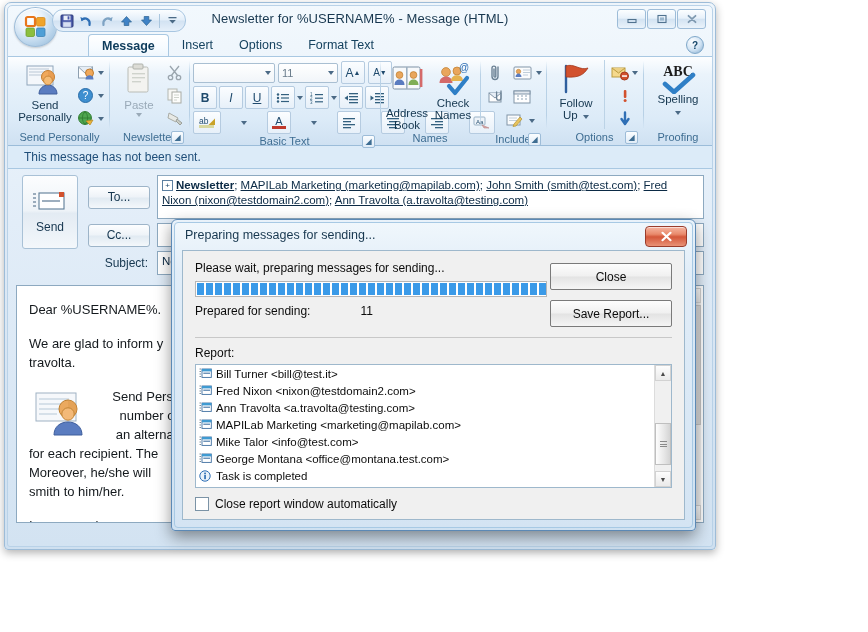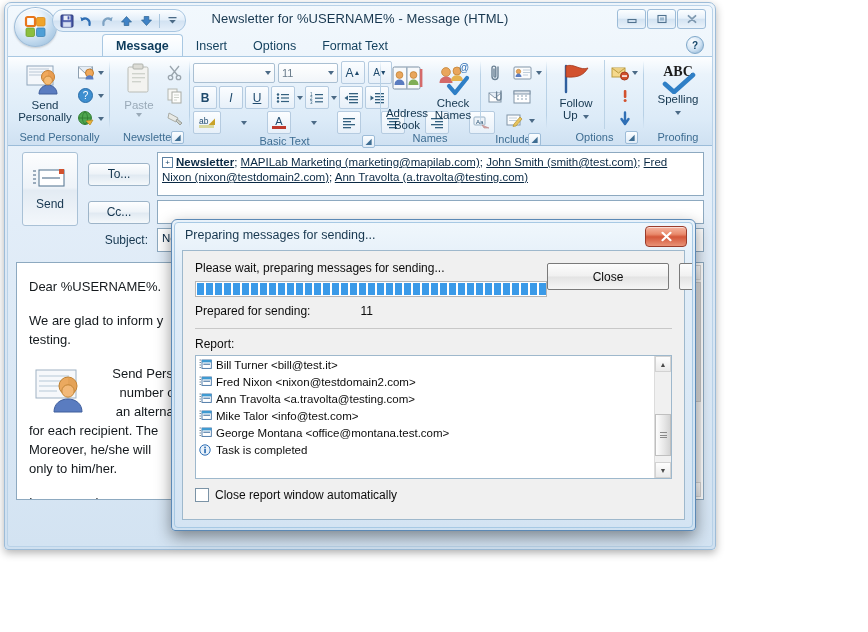--- a/index.html
+++ b/index.html
@@ -51,21 +51,21 @@
   }
   .winbtns { position:absolute; right:6px; top:3px; display:flex; gap:1px; }
   .winbtn {
     width:27px; height:18px; border:1px solid #9dbcd8; border-radius:3px;
     background: linear-gradient(180deg,#fcfeff 0%,#e7f1fa 45%,#d3e3f2 52%,#eaf3fb 100%);
     display:flex; align-items:center; justify-content:center;
     color:#4b6a86; font-size:11px;
   }
 
   
-  .tabstrip { position:relative; height:22px; margin-left:60px; display:flex; align-items:flex-end;padding-left:34px; }
+  .tabstrip { position:relative; height:22px; margin-left:46px; display:flex; align-items:center;padding-left:34px; }
   .tab {
     height:21px; padding:0 13px; font-size:12.5px; color:#15425f;
     display:flex; align-items:center; border-radius:4px 4px 0 0;
   }
   .tab.active {
     background: linear-gradient(180deg,#ffffff 0%, #f6fbff 60%, #eef6fd 100%);
     border:1px solid #a9c8e2; border-bottom:none; color:#0e3c5c; font-weight:600;
   }
   .help-btn {
     position:absolute; right:8px; top:2px; width:16px; height:16px; border-radius:50%;
@@ -692,20 +692,23 @@
               <div style="margin-top:-1px">
                 <span>Spelling</span>
                 <br><span class="caret" style="display:inline-block"></span>
               </div>
             </div>
           </div>
           <div class="rgroup-label">Proofing</div>
         </div>
       </div>
 
+      <div class="infobar">
+        <span>This message has not been sent.</span>
+      </div>
 
       <div class="hdr">
         <div class="hdr-row">
           <div class="send-btn">
             <svg width="36" height="26" viewBox="0 0 36 26">
               <path d="M1 4 h3 M1 8 h3 M1 12 h3 M1 16 h3" stroke="#7d93a8" stroke-width="1.3"></path>
               <rect x="7" y="3" width="25" height="16" fill="#ffffff" stroke="#5e7d97" stroke-width="1.1"></rect>
               <path d="M10 11 h18" stroke="#7d93a8" stroke-width="1.4"></path>
               <rect x="27" y="2" width="5" height="5" fill="#d2512e"></rect>
             </svg>
@@ -740,38 +743,38 @@
               </div>
             </div>
           </div>
         </div>
       </div>
 
       <div class="bodyarea">
         <p>Dear %USERNAME%.</p>
         <p>
           <span>We are glad to inform y</span><br>
-          <span>testing.</span>
+          <span>travolta.</span>
         </p>
         <div>
           <svg class="sp-fig" viewBox="0 0 60 48">
             <rect x="1" y="4" width="40" height="28" fill="#f6f8fb" stroke="#9fb2c3"></rect>
             <path d="M4 10 h30 M4 15 h30 M4 20 h22 M4 25 h18" stroke="#ccd8e3" stroke-width="1.6"></path>
             <circle cx="33" cy="20" r="9" fill="#eba95f" stroke="#bd7f2f" stroke-width="1"></circle>
             <path d="M33 11 a9 9 0 0 1 0 18" fill="#dc9a4e" opacity=".45"></path>
             <path d="M19 46 c0-8.5 6.5-13 14-13 s14 4.5 14 13z" fill="#5a7cc0" stroke="#3f5e9c"></path>
             <circle cx="33" cy="25" r="6.2" fill="#f3b978" stroke="#bd7f2f" stroke-width=".9"></circle>
           </svg>
           <p>
             &nbsp;&nbsp;<span>Send Person</span><br>
             &nbsp;&nbsp;&nbsp;&nbsp;<span>number of r</span><br>
             &nbsp;&nbsp;&nbsp;<span>an alternativ</span><br>
             <span>for each recipient. The</span><br>
             <span>Moreover, he/she will</span><br>
-            <span>only to him/her.</span>
+            <span>smith to him/her.</span>
           </p>
         </div>
         <p style="clear:both">In new version:</p>
 
         <div class="vscroll">
           <div class="arw">▲</div>
           <div class="thumb"></div>
           <div class="arw bot">▼</div>
         </div>
       </div>
@@ -835,21 +838,21 @@
                 <span class="pseg"></span>
               <span class="pseg"></span>
                 <span class="pseg"></span>
                 <span class="pseg"></span>
             </div>
             <div class="prepared-row">
               <span>Prepared for sending:</span>
               <span class="val">11</span>
             </div>
           </div>
-          <div style="display:flex;flex-direction:row;gap:10px;padding-top:2px">
+          <div style="display:flex;flex-direction:column;gap:10px;padding-top:2px">
             <div class="dlg-btn">
               <span>Close</span>
             </div>
             <div class="dlg-btn">
               <span>Save Report...</span>
             </div>
           </div>
         </div>
 
         <div class="hr"></div>
@@ -876,20 +879,29 @@
             <span>Fred Nixon &lt;nixon@testdomain2.com&gt;</span>
           </div>
           <div class="lrow">
             <svg width="13" height="11" viewBox="0 0 13 11">
               <path d="M0.5 1 h1.5 M0.5 3.5 h1.5 M0.5 6 h1.5 M0.5 8.5 h1.5" stroke="#6d808f" stroke-width=".9"></path>
               <rect x="3" y="1" width="9.3" height="8.4" fill="#ffffff" stroke="#3f6fa0" stroke-width=".9"></rect>
               <path d="M4.3 5.2 h6.7" stroke="#3f6fa0" stroke-width="1.1"></path>
               <rect x="3" y="1" width="9.3" height="2.4" fill="#3f9ad1"></rect>
             </svg>
             <span>Ann Travolta &lt;a.travolta@testing.com&gt;</span>
+          </div>
+          <div class="lrow">
+            <svg width="13" height="11" viewBox="0 0 13 11">
+              <path d="M0.5 1 h1.5 M0.5 3.5 h1.5 M0.5 6 h1.5 M0.5 8.5 h1.5" stroke="#6d808f" stroke-width=".9"></path>
+              <rect x="3" y="1" width="9.3" height="8.4" fill="#ffffff" stroke="#3f6fa0" stroke-width=".9"></rect>
+              <path d="M4.3 5.2 h6.7" stroke="#3f6fa0" stroke-width="1.1"></path>
+              <rect x="3" y="1" width="9.3" height="2.4" fill="#3f9ad1"></rect>
+            </svg>
+            <span>MAPILab Marketing &lt;marketing@mapilab.com&gt;</span>
           </div>
           <div class="lrow">
             <svg width="13" height="11" viewBox="0 0 13 11">
               <path d="M0.5 1 h1.5 M0.5 3.5 h1.5 M0.5 6 h1.5 M0.5 8.5 h1.5" stroke="#6d808f" stroke-width=".9"></path>
               <rect x="3" y="1" width="9.3" height="8.4" fill="#ffffff" stroke="#3f6fa0" stroke-width=".9"></rect>
               <path d="M4.3 5.2 h6.7" stroke="#3f6fa0" stroke-width="1.1"></path>
               <rect x="3" y="1" width="9.3" height="2.4" fill="#3f9ad1"></rect>
             </svg>
             <span>Mike Talor &lt;info@test.com&gt;</span>
           </div>

